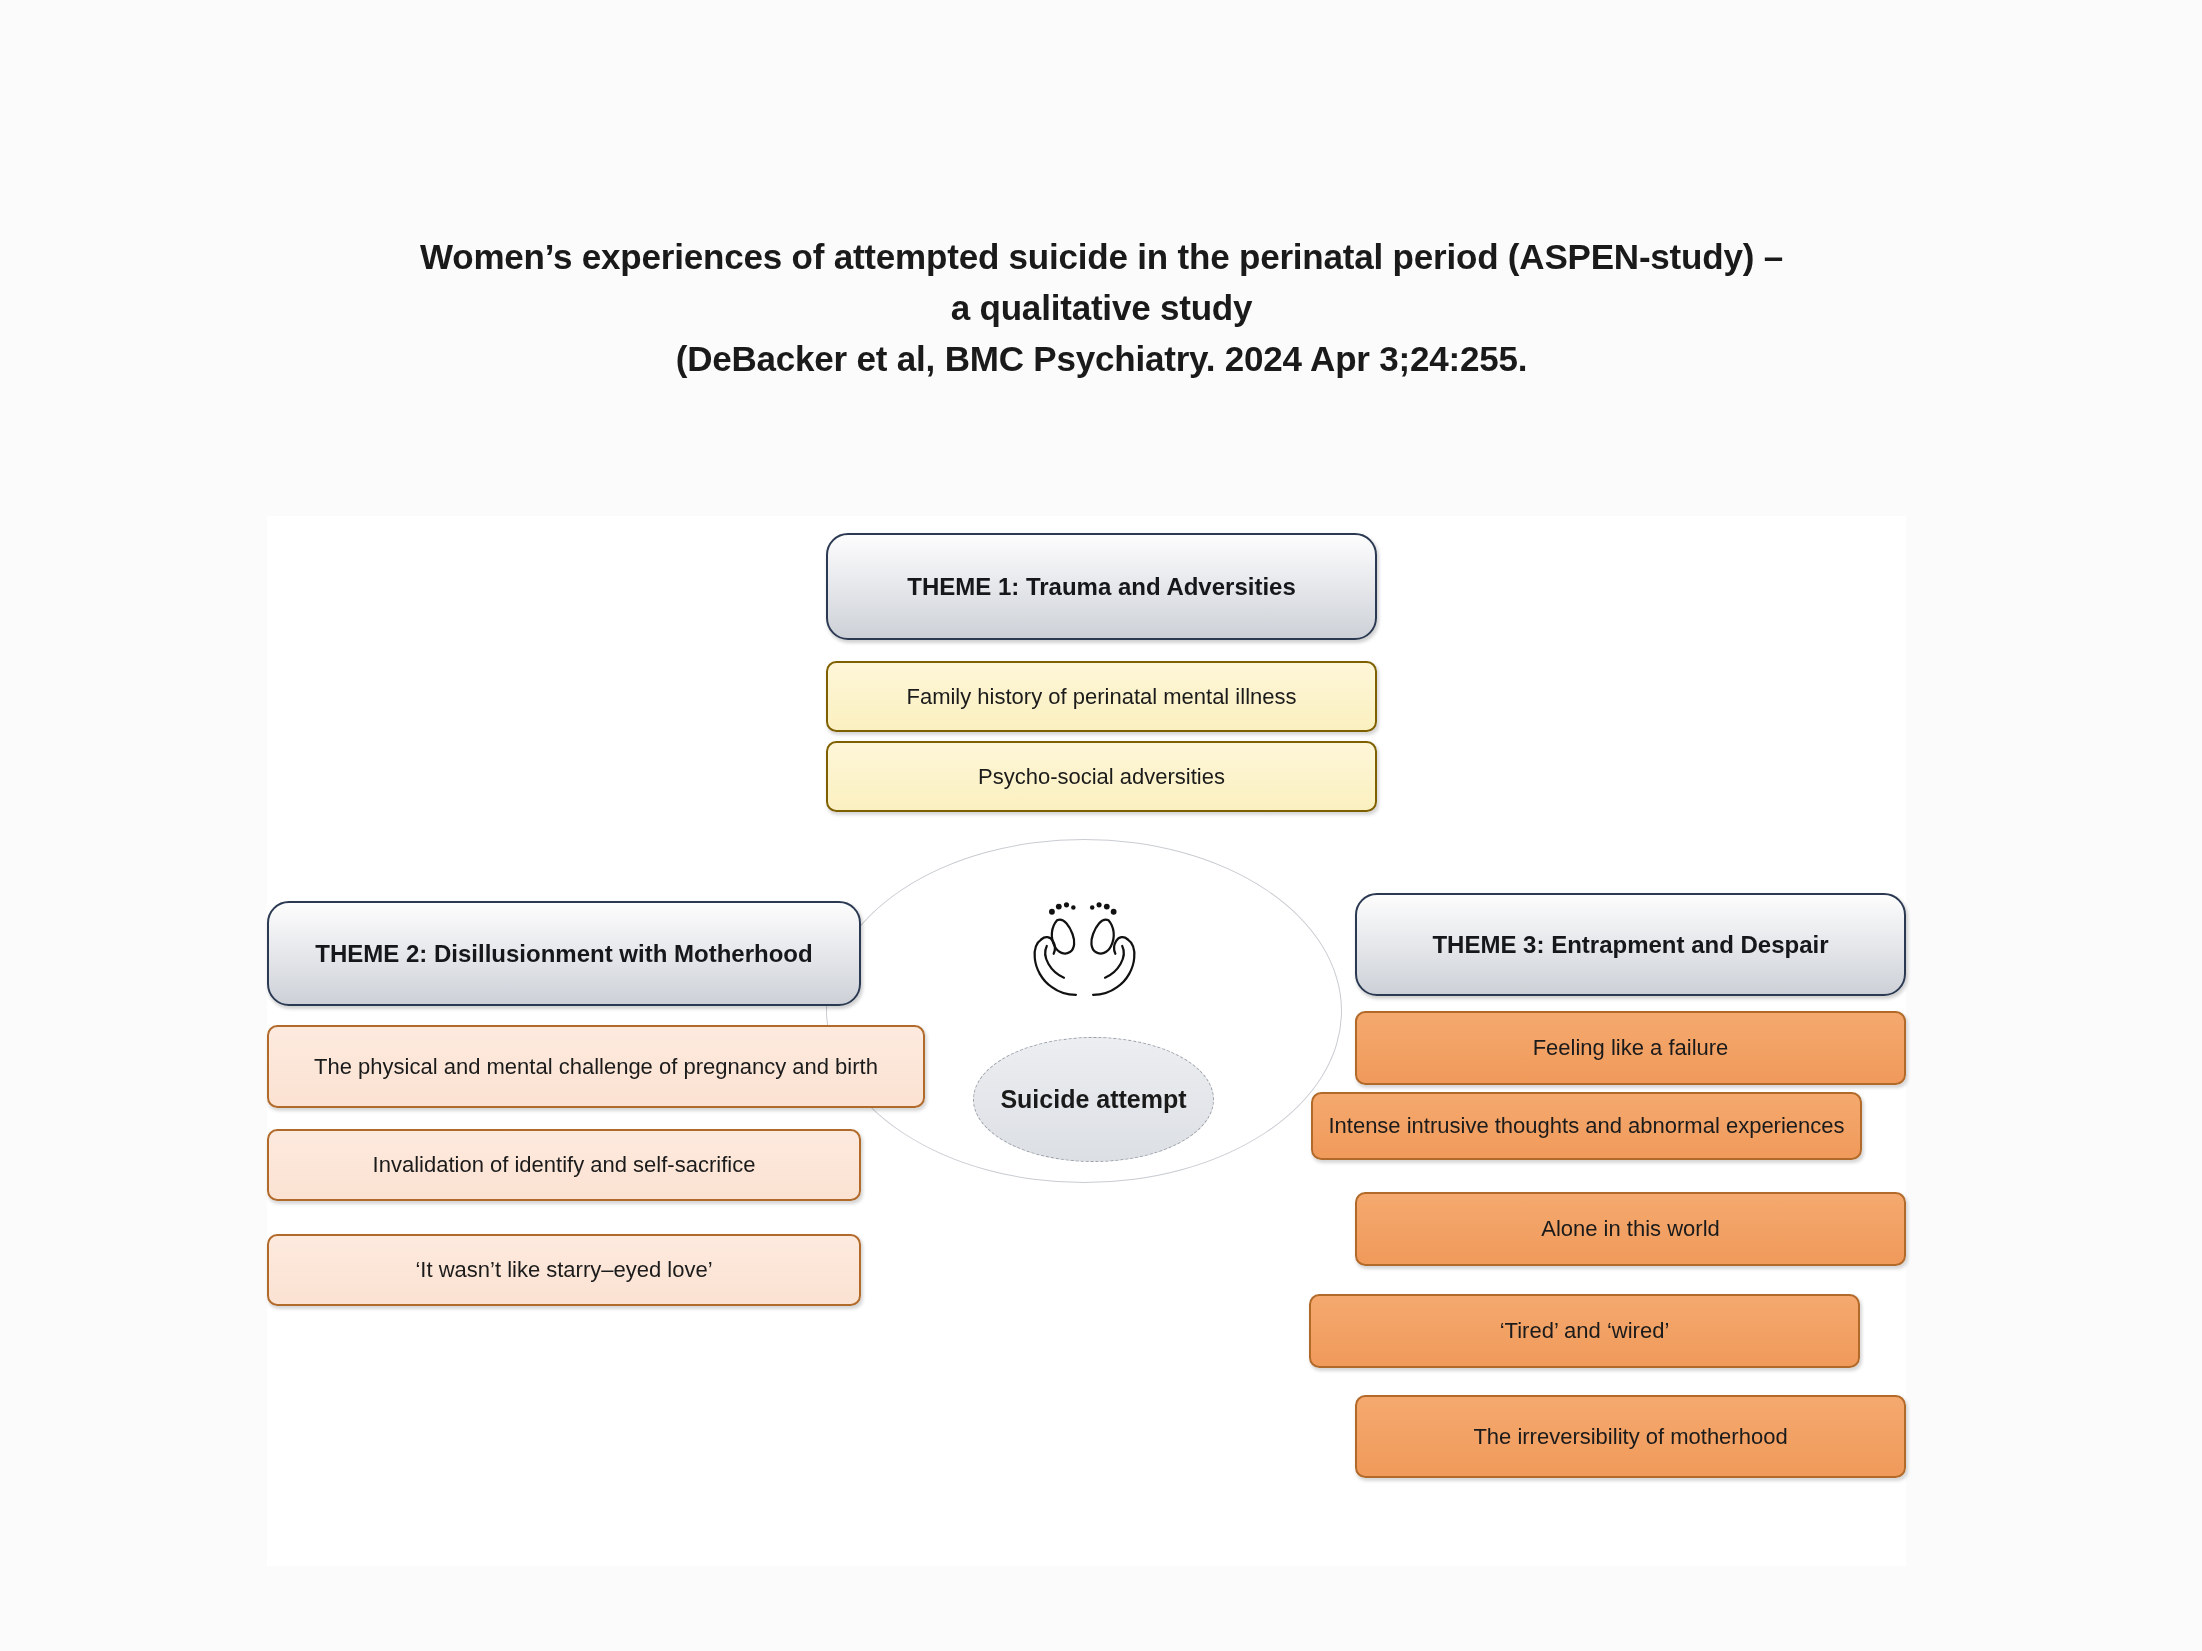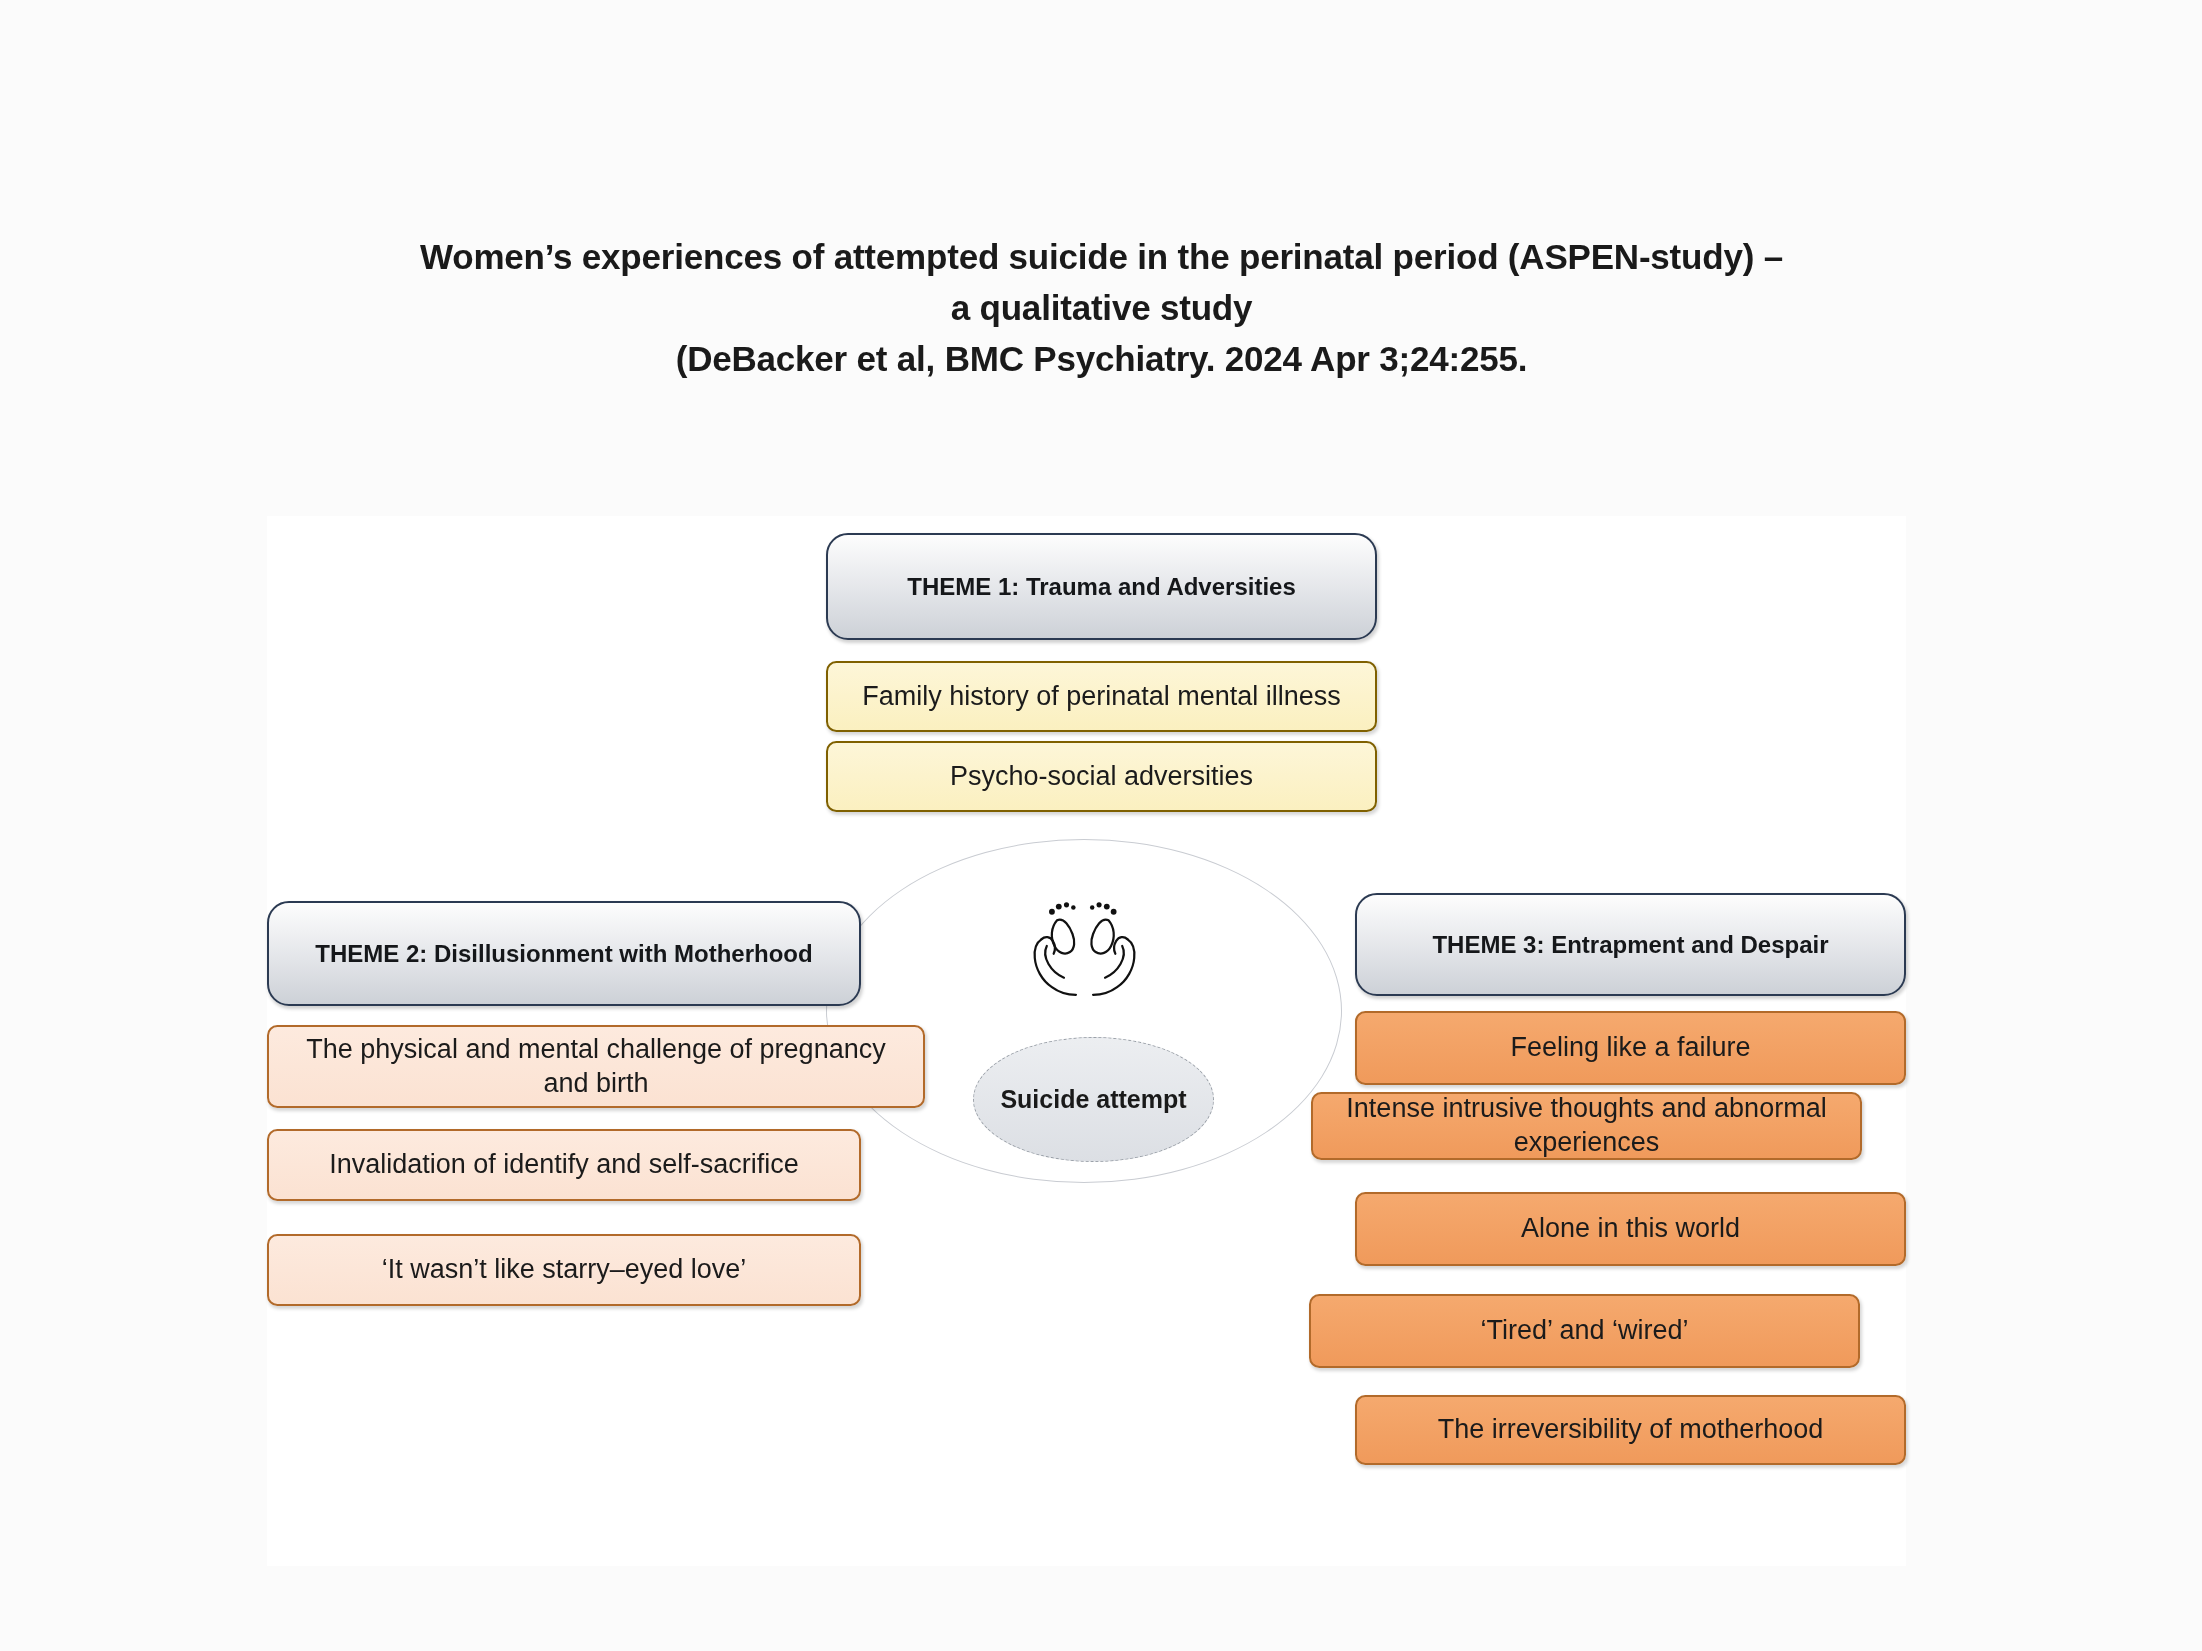--- a/index.html
+++ b/index.html
@@ -100,21 +100,21 @@
 
   
   .sub-box {
     position: absolute;
     box-sizing: border-box;
     border-radius: 10.3px;
     display: flex;
     align-items: center;
     justify-content: center;
     text-align: center;
-    font-size: 27px;
+    font-size: 22px;
     color: #1b1b1b;
     line-height: 1.25;
     padding: 3.4px 13.8px;
     box-shadow: 1.7px 2.6px 3.4px rgba(0,0,0,0.16);
   }
   .sub-yellow {
     border: 2.2px solid #7f6000;
     background: linear-gradient(to bottom, #fdf6d8, #fbf0c0);
   }
   .sub-peach {
@@ -200,18 +200,18 @@
   </div>
   <div class="sub-box sub-orange" style="left:1024px; top:576px; width:551px; height:68px;margin-left:20px;">
     <span>Intense intrusive thoughts and abnormal experiences</span>
   </div>
   <div class="sub-box sub-orange" style="left:1088px; top:676px; width:551px; height:74px;">
     <span>Alone in this world</span>
   </div>
   <div class="sub-box sub-orange" style="left:1042px; top:778px; width:551px; height:74px;">
     <span>‘Tired’ and ‘wired’</span>
   </div>
-  <div class="sub-box sub-orange" style="left:1088px; top:879px; width:551px; height:70px;justify-content:center;">
+  <div class="sub-box sub-orange" style="left:1088px; top:879px; width:551px; height:83px;justify-content:center;">
     <span>The irreversibility of motherhood</span>
   </div>
 
 </div>
 
 
 </body></html>

